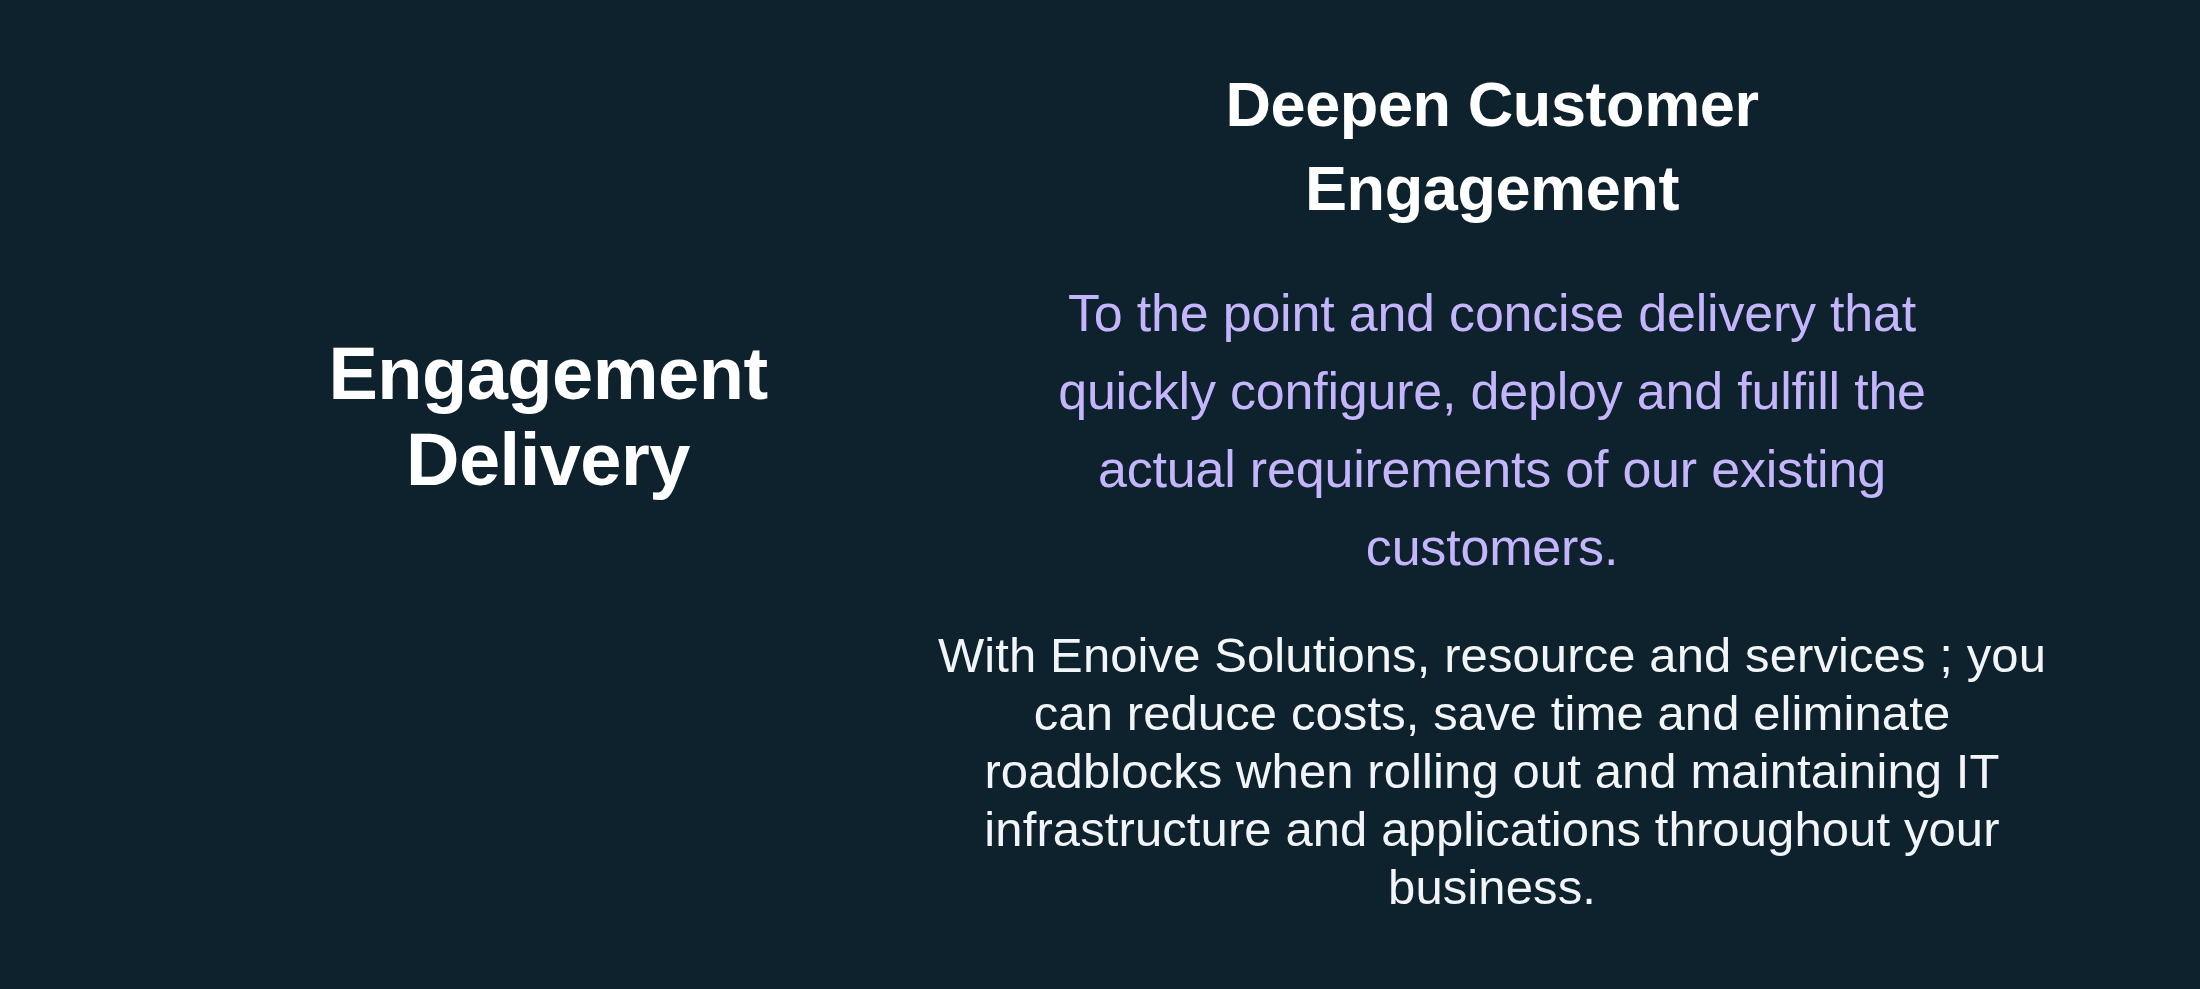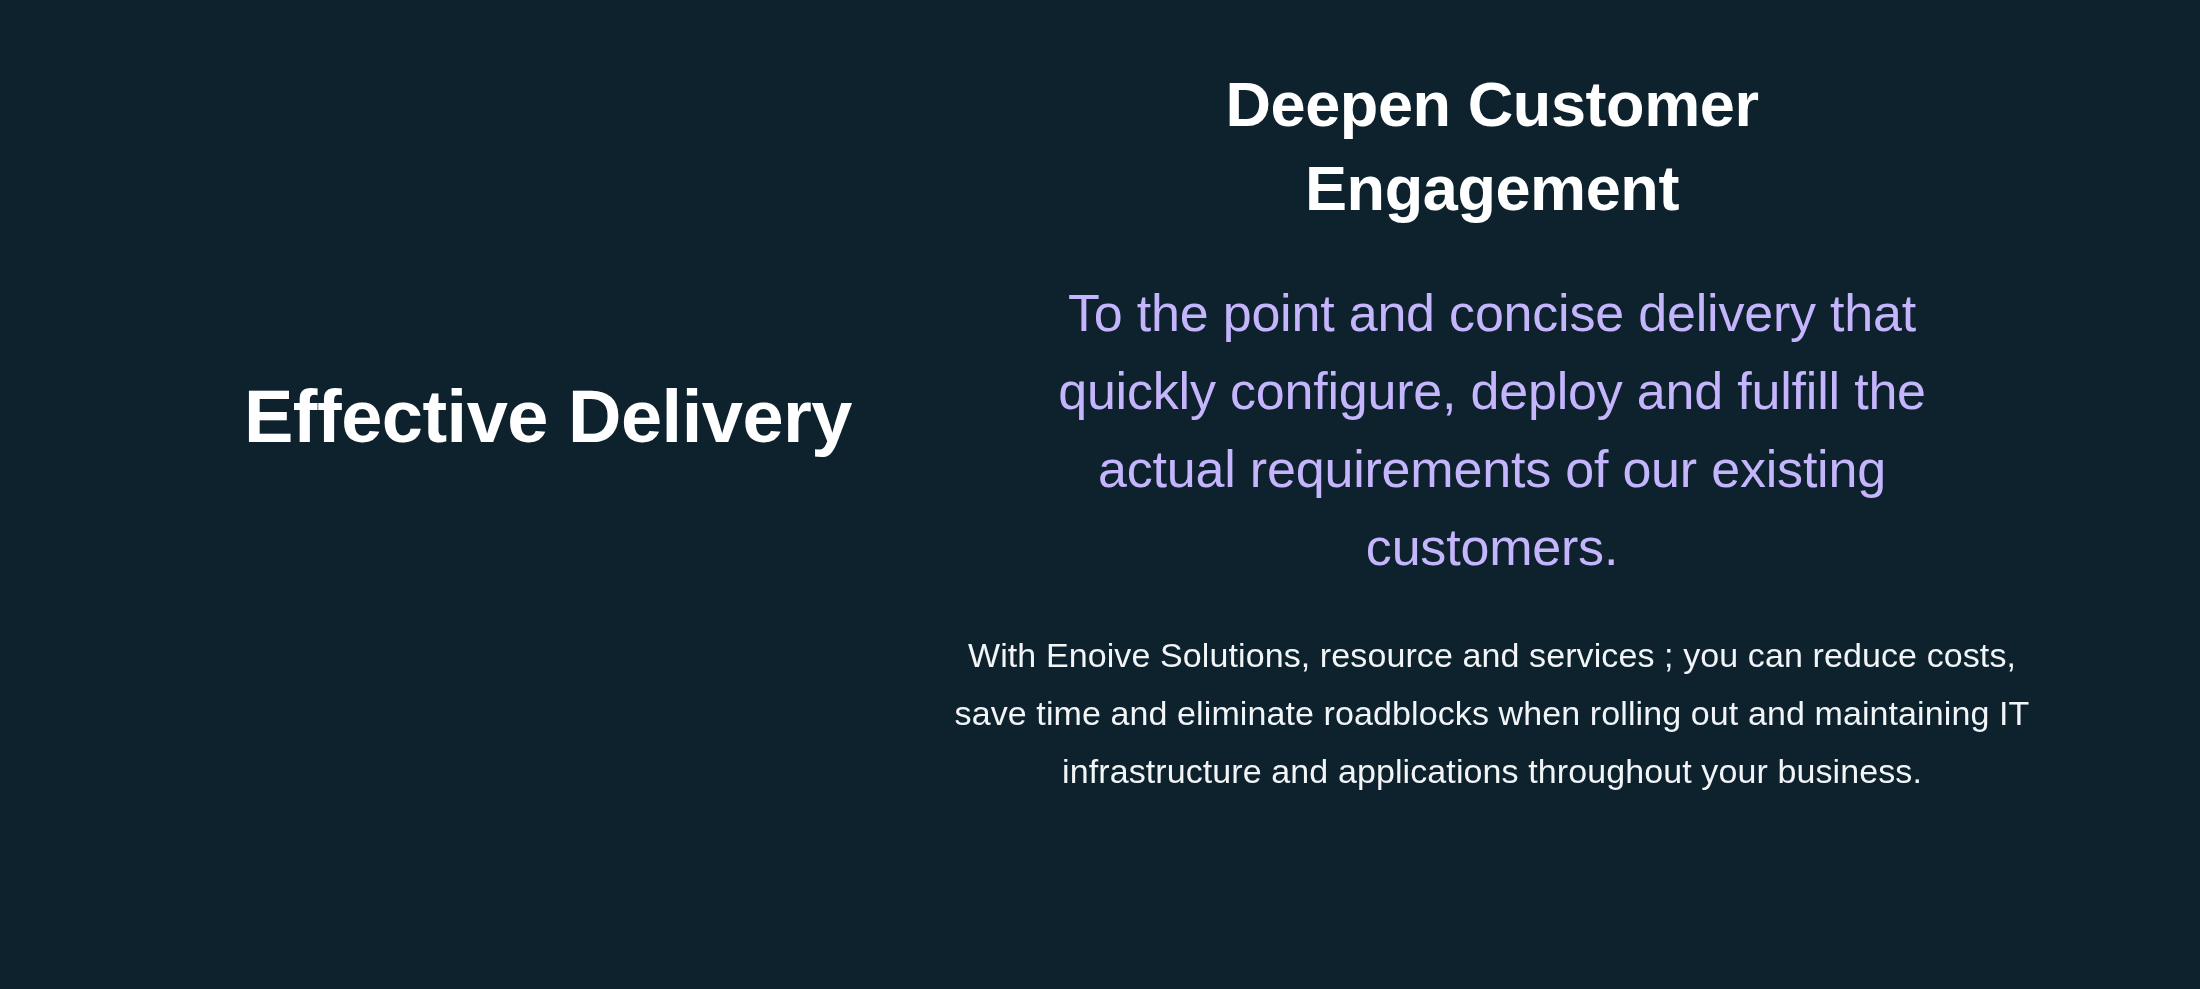--- a/index.html
+++ b/index.html
@@ -87,35 +87,35 @@
     line-height: 78px;
     letter-spacing: -0.2px;
     text-align: center;
     max-width: 1010px;
   }
 
   .body-text {
     margin: 40px 0 0 0;
     color: #f2f5f7;
     font-family: "Liberation Sans", sans-serif;
-    font-size: 34px;
+    font-size: 49px;
     font-weight: 400;
     line-height: 58px;
     letter-spacing: 0.1px;
     text-align: center;
     max-width: 1115px;
   }
 </style>
 </head>
 <body>
 
 <div class="slide">
 
   <div class="left-col">
-    <h2 class="left-heading">Effective Delivery</h2>
+    <h2 class="left-heading">Engagement Delivery</h2>
   </div>
 
   <div class="right-col">
     <h1 class="right-heading">Deepen Customer Engagement</h1>
 
     <p class="subtitle">To the point and concise delivery that quickly configure, deploy and fulfill the actual requirements of our existing customers.</p>
 
     <p class="body-text">With Enoive Solutions, resource and services ; you can reduce costs, save time and eliminate roadblocks when rolling out and maintaining IT infrastructure and applications throughout your business.</p>
   </div>
 

